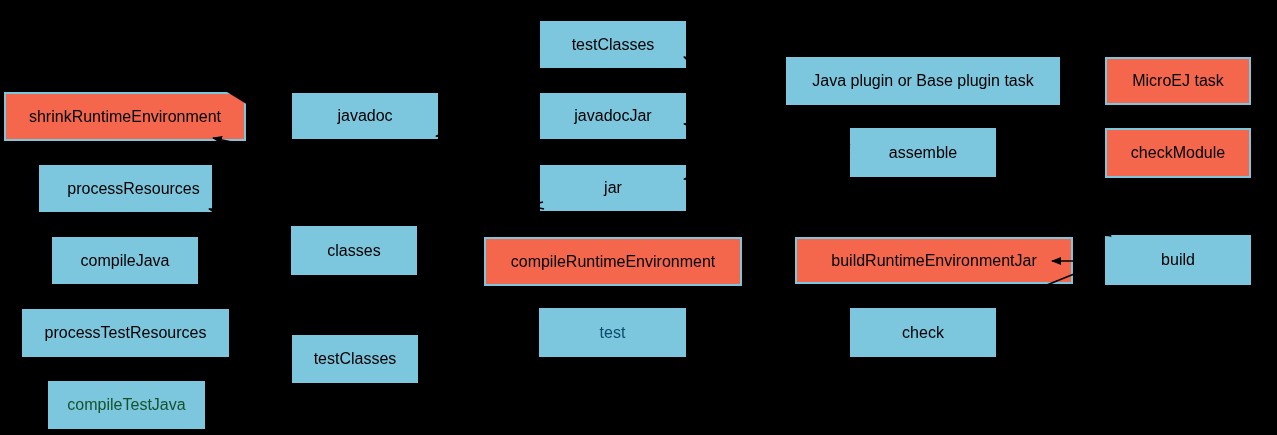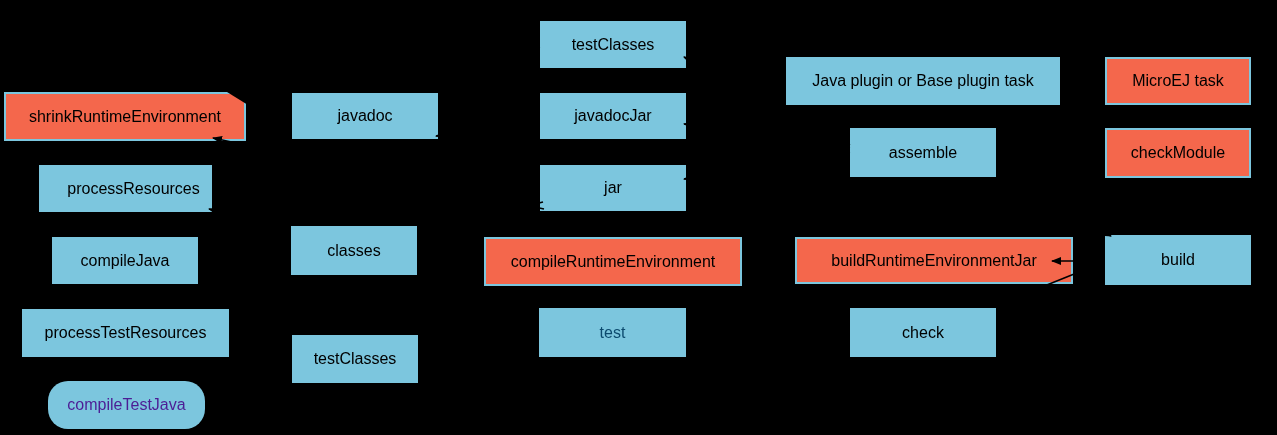--- a/index.html
+++ b/index.html
@@ -29,21 +29,21 @@
 </style>
 </head>
 <body style="background: rgb(0, 0, 0);">
 
 <div id="diagram" style="width: 1277px; height: 435px; background: rgb(0, 0, 0);">
   <div id="node-layer">
       <div class="node microej" style="left: 4px; top: 92px; width: 242px; height: 49px; color: rgb(0, 0, 0);">shrinkRuntimeEnvironment</div>
       <div class="node java" style="left: 39px; top: 165px; width: 173px; height: 47px; color: rgb(0, 0, 0); padding-left: 16px;">processResources</div>
       <div class="node java" style="left: 52px; top: 237px; width: 146px; height: 47px; color: rgb(0, 0, 0);">compileJava</div>
       <div class="node java" style="left: 22px; top: 309px; width: 207px; height: 48px; color: rgb(0, 0, 0);">processTestResources</div>
-      <div class="node java" style="left: 48px; top: 381px; width: 157px; height: 48px; color: #4c1d95; border-radius: 20px;">compileTestJava</div>
+      <div class="node java" style="left: 48px; top: 381px; width: 157px; height: 48px; color: #14532d;">compileTestJava</div>
       <div class="node java" style="left: 292px; top: 93px; width: 146px; height: 46px; color: rgb(0, 0, 0);">javadoc</div>
       <div class="node java" style="left: 291px; top: 226px; width: 126px; height: 49px; color: rgb(0, 0, 0);">classes</div>
       <div class="node java" style="left: 292px; top: 308px; width: 126px; height: 48px; color: rgb(0, 0, 0); margin-top: 27px;">testClasses</div>
       <div class="node java" style="left: 540px; top: 21px; width: 146px; height: 47px; color: rgb(0, 0, 0);">testClasses</div>
       <div class="node java" style="left: 540px; top: 93px; width: 146px; height: 46px; color: rgb(0, 0, 0);">javadocJar</div>
       <div class="node java" style="left: 540px; top: 165px; width: 146px; height: 46px; color: rgb(0, 0, 0);">jar</div>
       <div class="node microej" style="left: 484px; top: 237px; width: 258px; height: 49px; color: rgb(0, 0, 0);">compileRuntimeEnvironment</div>
       <div class="node java" style="left: 539px; top: 308px; width: 147px; height: 49px; color: #0c4a6e;">test</div>
       <div class="node java" style="left: 850px; top: 128px; width: 146px; height: 49px; color: rgb(0, 0, 0);">assemble</div>
       <div class="node microej" style="left: 795px; top: 237px; width: 278px; height: 47px; color: rgb(0, 0, 0);">buildRuntimeEnvironmentJar</div>

